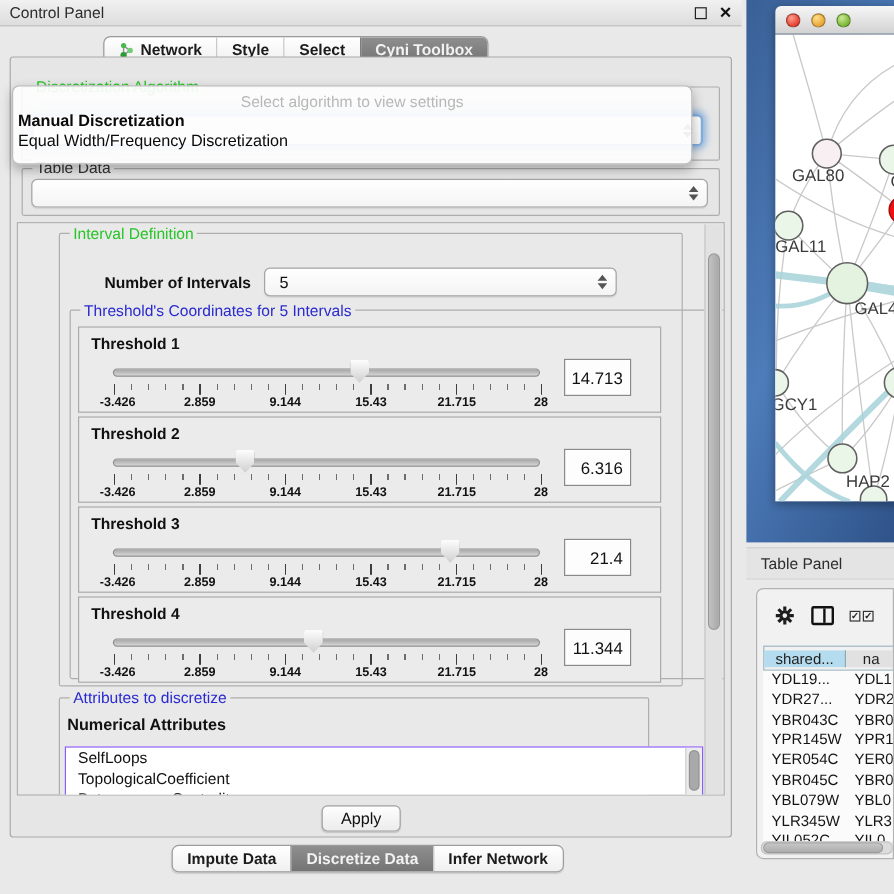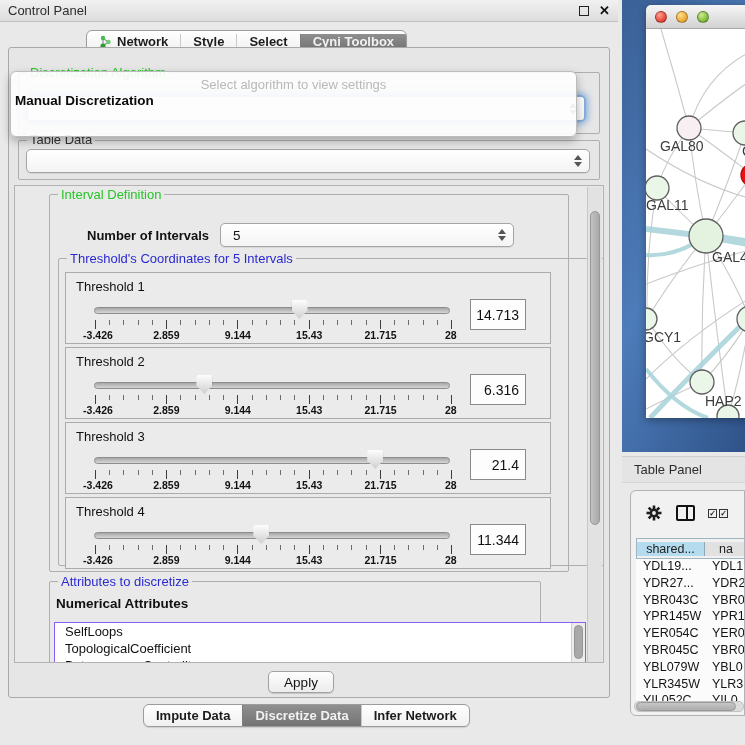--- a/index.html
+++ b/index.html
@@ -61,21 +61,21 @@
   #viewport { position:absolute; left:14px; top:185px; width:590px; height:478px;
     border:1px solid #b2b2b2; background:#e9e9e9; overflow:hidden; }
   .vscroll { position:absolute; right:1px; top:1px; width:15px; height:476px;
     background:#e2e2e2; border-left:1px solid #c6c6c6; }
   .vscroll .thumb { position:absolute; left:2px; width:10px; border-radius:6px;
     background:linear-gradient(90deg,#c2c2c2,#a8a8a8); border:1px solid #979797; }
 
   
   .th-row { position:absolute; left:6px; width:486px; height:72px;
     border:1px solid #ababab; background:#ebebeb; }
-  .th-label { position:absolute; left:10px; top:6px; font-size:13px; font-weight:normal; color:#111; }
+  .th-label { position:absolute; left:10px; top:6px; font-size:13px; font-weight:bold; color:#111; }
   .track { position:absolute; left:28px; top:34px; width:356px; height:7px; border-radius:4px;
     background:linear-gradient(#a7a7a7,#d6d6d6); border:1px solid #8d8d8d; }
   .thumb-sl { position:absolute; top:27px; width:16px; height:19px; z-index:2;
     background:linear-gradient(#fdfdfd,#cfcfcf); filter:drop-shadow(0 1px 1px rgba(0,0,0,.4));
     clip-path:polygon(8% 0,92% 0,100% 10%,100% 55%,50% 100%,0 55%,0 10%); }
   .ticks-minor { position:absolute; left:29px; top:47px; width:357px; height:5px;
     background:repeating-linear-gradient(90deg,#6d6d6d 0 1px,transparent 1px 14.24px); }
   .ticks-major { position:absolute; left:29px; top:47px; width:358px; height:9px;
     background:repeating-linear-gradient(90deg,#3d3d3d 0 1px,transparent 1px 71.2px); }
   .scale { position:absolute; left:29px; top:56px; width:357px; height:13px; }
@@ -149,21 +149,21 @@
 <div id="root">
 
   <div id="control-panel">
 
     <div id="cp-titlebar">
       <span id="cp-title">Control Panel</span>
       <span class="float-icon"></span>
       <span class="close-icon">✕</span>
     </div>
 
-    <div class="segbar" style="left:86px; top:30px;align-items:center;">
+    <div class="segbar" style="left:86px; top:30px;">
       <div class="seg">
         <svg class="net-glyph" viewBox="0 0 13 14">
           <line x1="4" y1="3" x2="9" y2="7" stroke="#8a9a8a" stroke-width="1.2"></line>
           <line x1="4" y1="11" x2="9" y2="7" stroke="#8a9a8a" stroke-width="1.2"></line>
           <line x1="4" y1="3" x2="4" y2="11" stroke="#8a9a8a" stroke-width="1.2"></line>
           <circle cx="4" cy="3" r="2.2" fill="#49b84d"></circle>
           <circle cx="4" cy="11" r="2.6" fill="#2e9a33"></circle>
           <circle cx="9.5" cy="7" r="2.2" fill="#6fcf72"></circle>
         </svg>
         <span>Network</span>
@@ -187,20 +187,21 @@
     <div class="combo" id="algo-combo" style="position:absolute;">
       <span class="arrows">
           <i class="up"></i>
           <i class="dn"></i>
         </span>
     </div>
 
     <div id="algo-popup">
       <div class="hint">Select algorithm to view settings</div>
       <div class="opt bold">Manual Discretization</div>
+      <div class="opt">Equal Width/Frequency Discretization</div>
     </div>
 
     <div class="grpbox" style="left:18px; top:140px; width:582px; height:40px;">
       <span class="grplabel" style="color:#333; top:-9px; z-index:2;">Table Data</span>
     </div>
     <div class="combo" style="left:26px; top:149px; width:564px; height:24px;">
       <span class="arrows">
           <i class="up"></i>
           <i class="dn"></i>
         </span>

